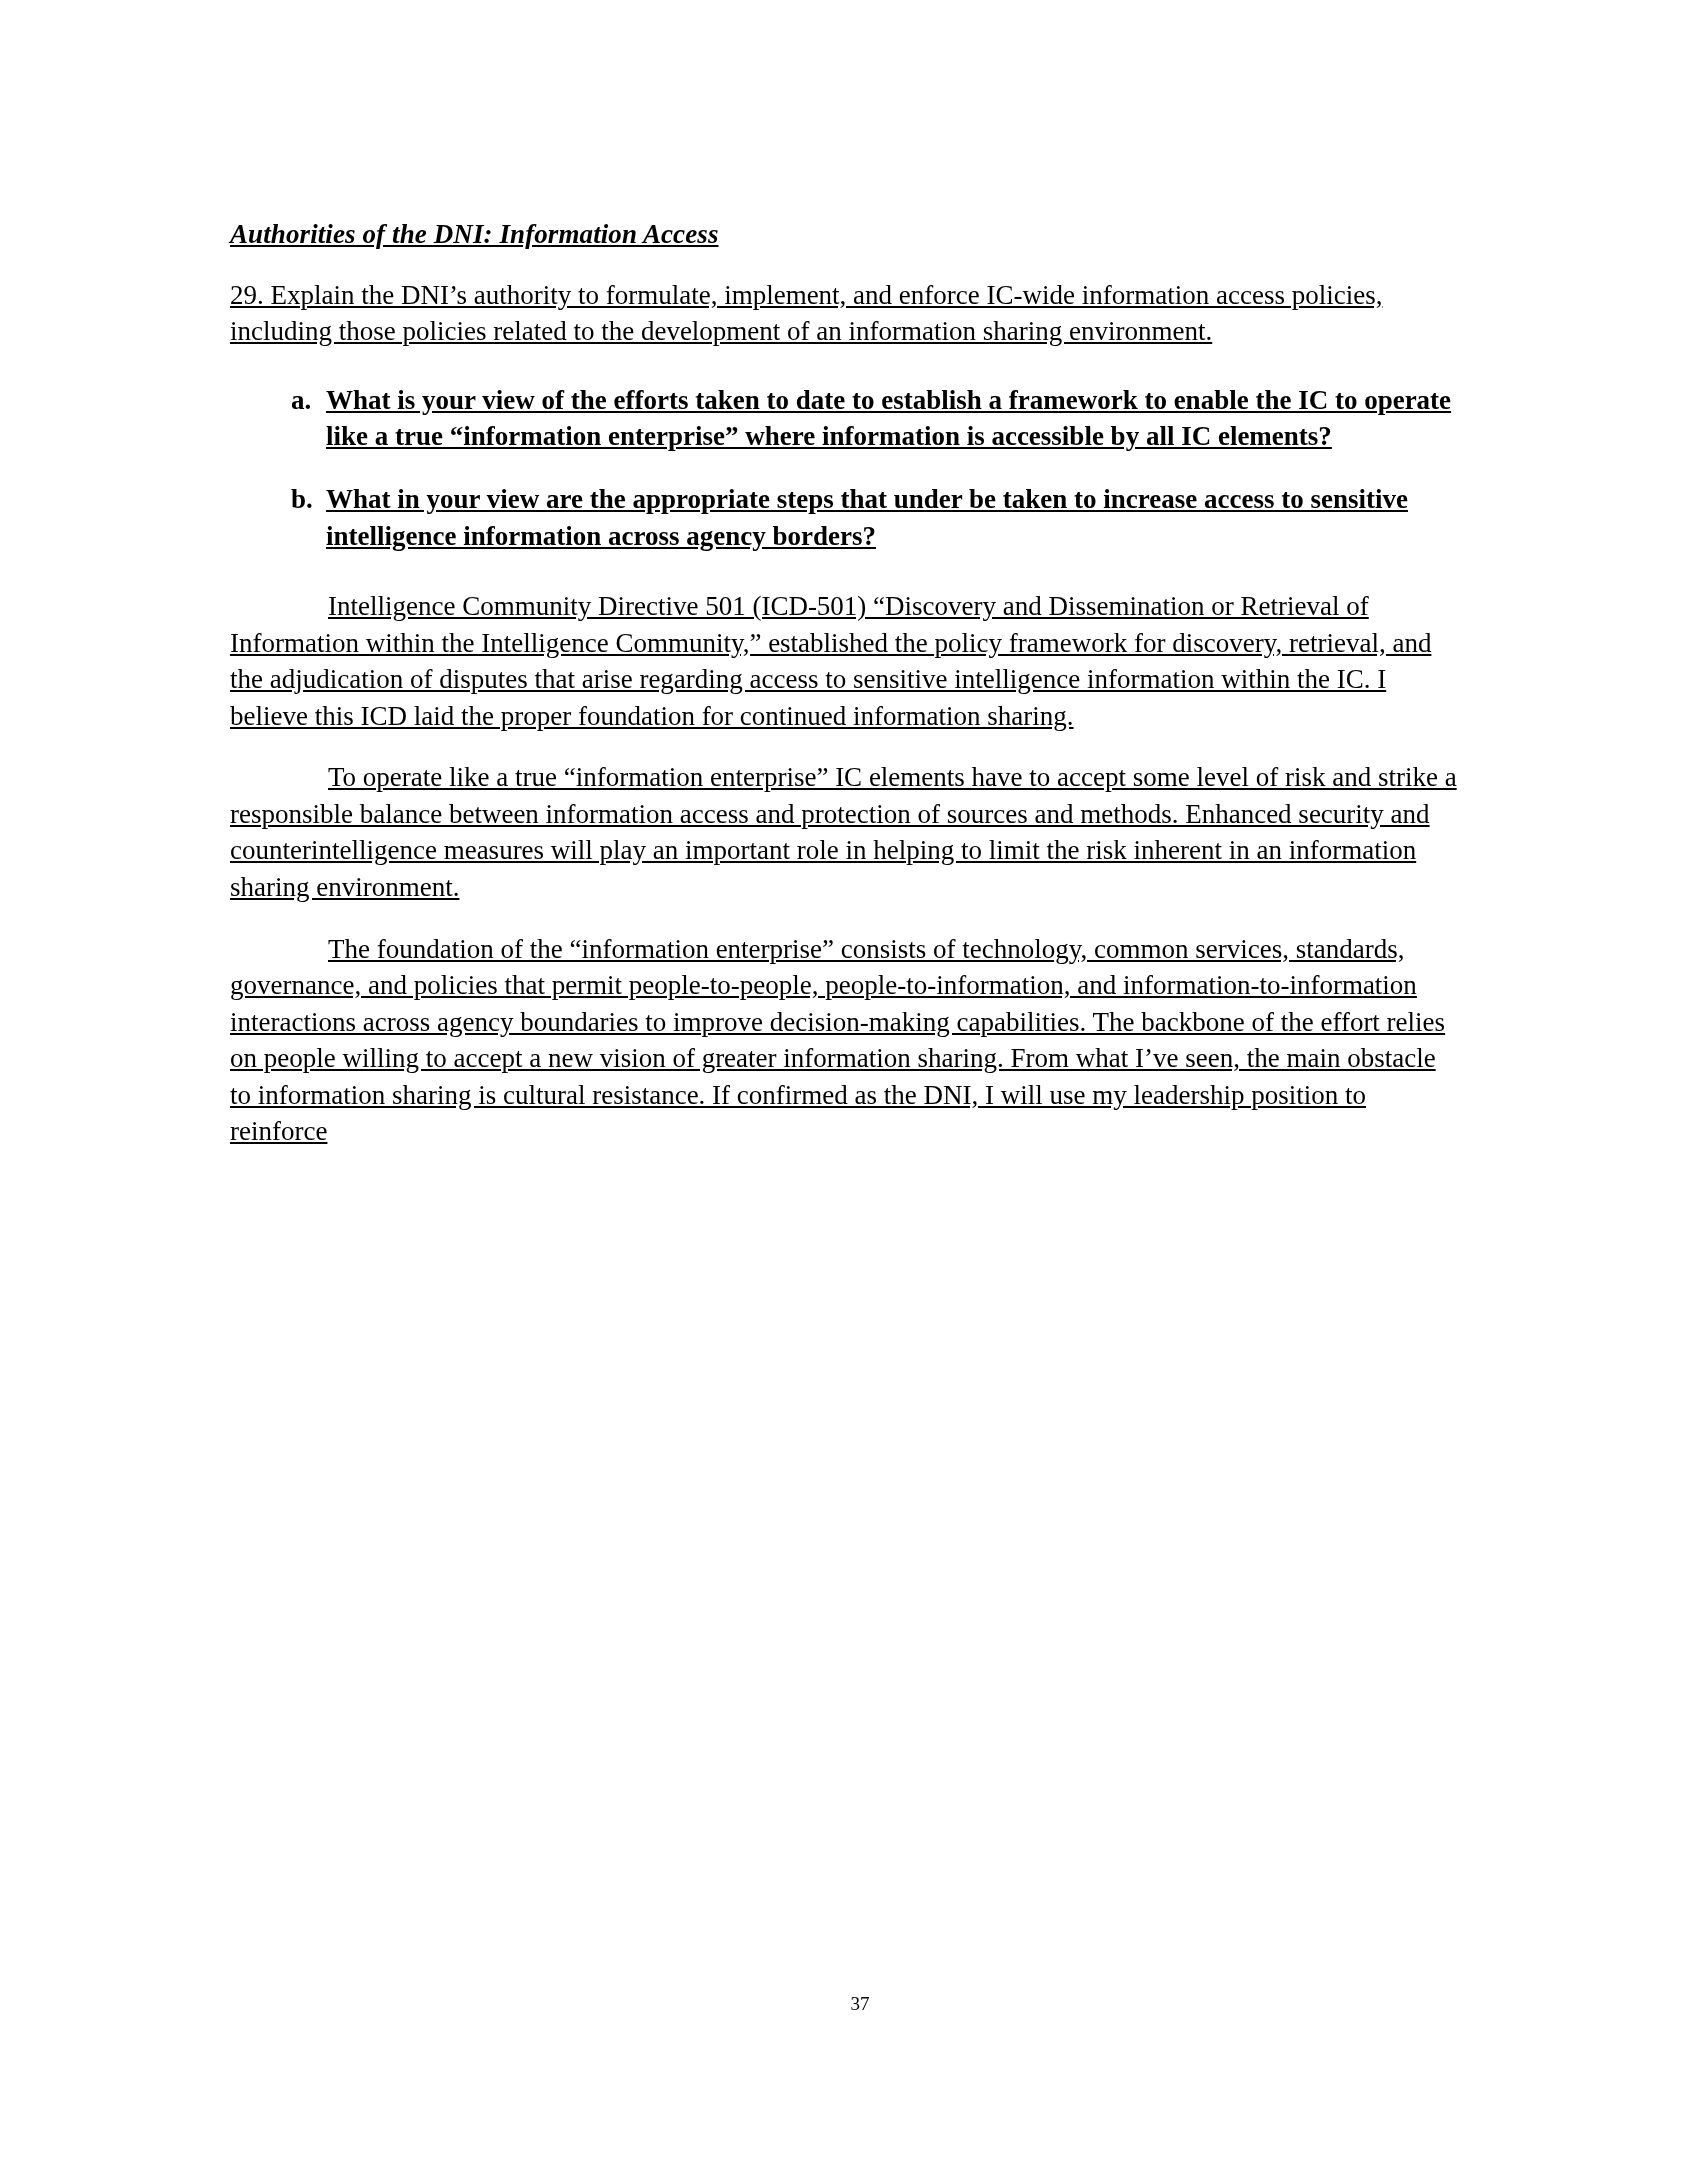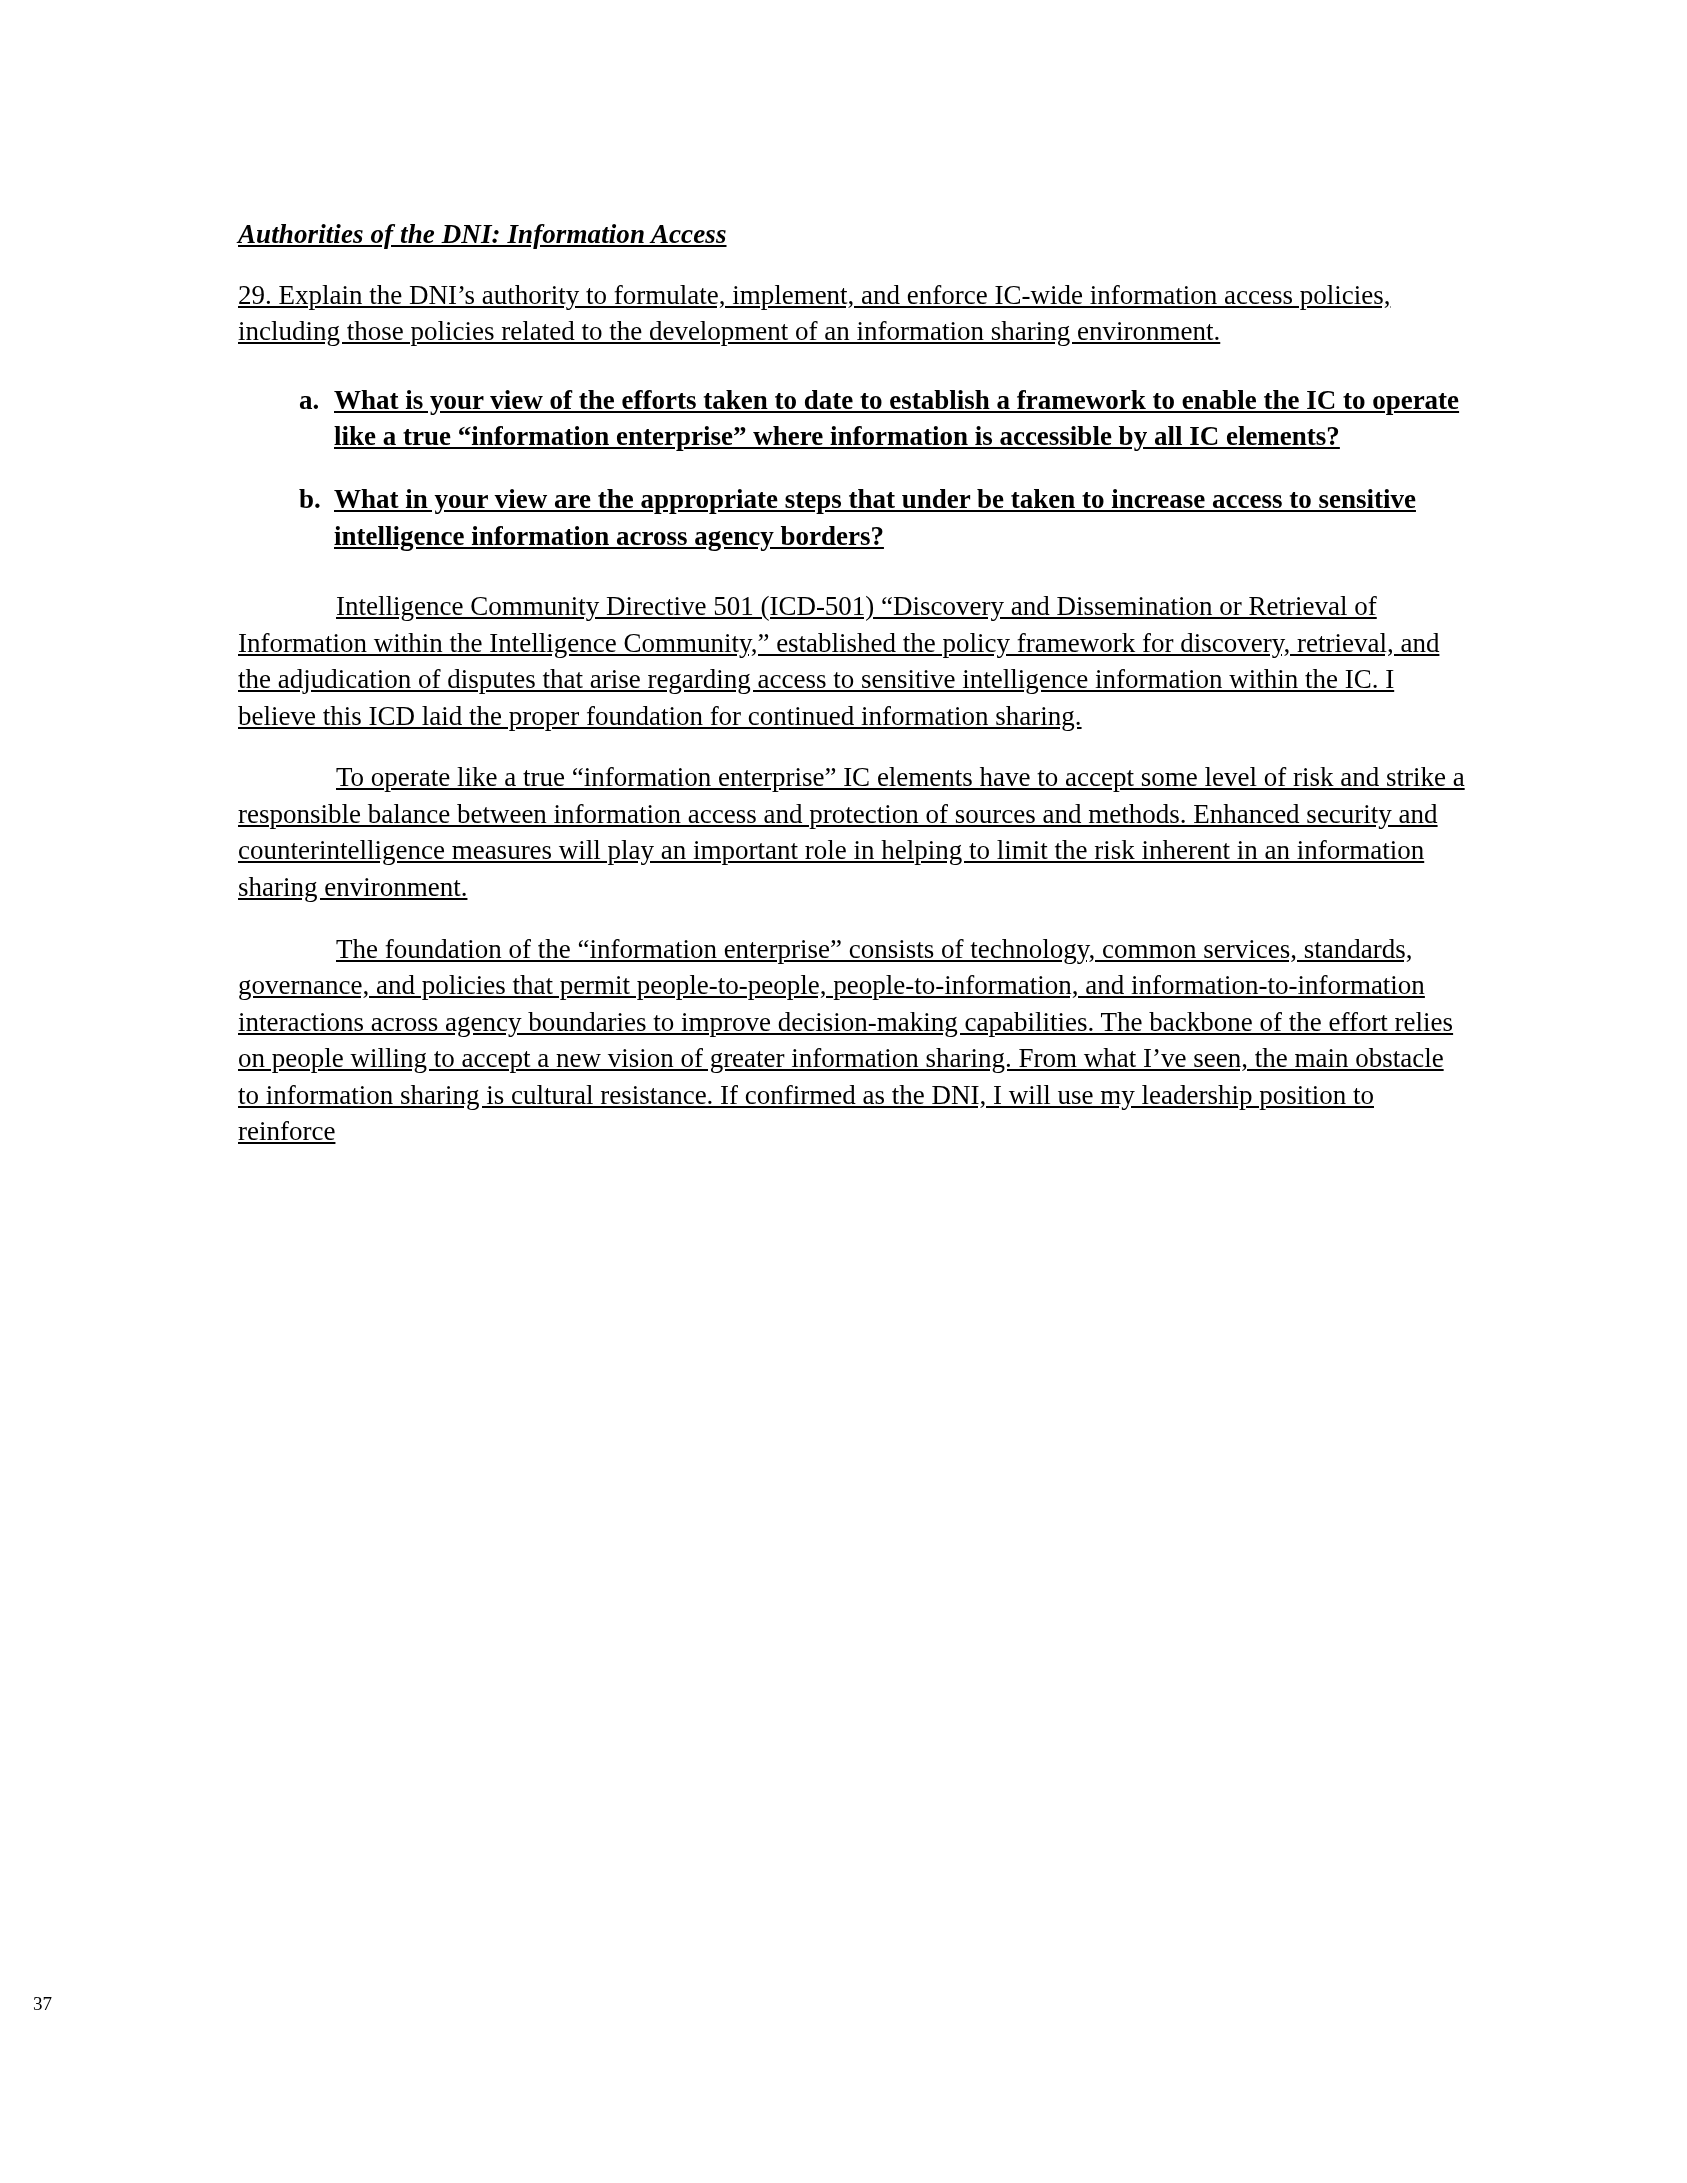--- a/index.html
+++ b/index.html
@@ -11,21 +11,21 @@
     width: 1687px;
     height: 2183px;
     background: #ffffff;
     position: relative;
     box-sizing: border-box;
     font-family: "Liberation Serif", "DejaVu Serif", serif;
     color: #000000;
   }
   .content {
     position: absolute;
-    left: 238px;
+    left: 230px;
     top: 218px;
     width: 1231px;
   }
   .doc-title {
     font-size: 27px;
     font-weight: bold;
     font-style: italic;
     text-decoration: underline;
     letter-spacing: 0.1px;
     margin: 0 0 25px 0;
@@ -61,20 +61,21 @@
   .sub-item .sub-text {
     flex: 1 1 auto;
     text-decoration: underline;
   }
   .spacer-small { height: 6.6px; }
   .page-number {
     position: absolute;
     left: 0;
     right: 0;
     top: 1993px;
+    text-align: center;
     font-size: 19px;
     font-family: "Liberation Serif", "DejaVu Serif", serif;
     padding-left: 33px;
   }
 </style>
 </head>
 <body>
 
 <div class="page">
   <div class="content">

